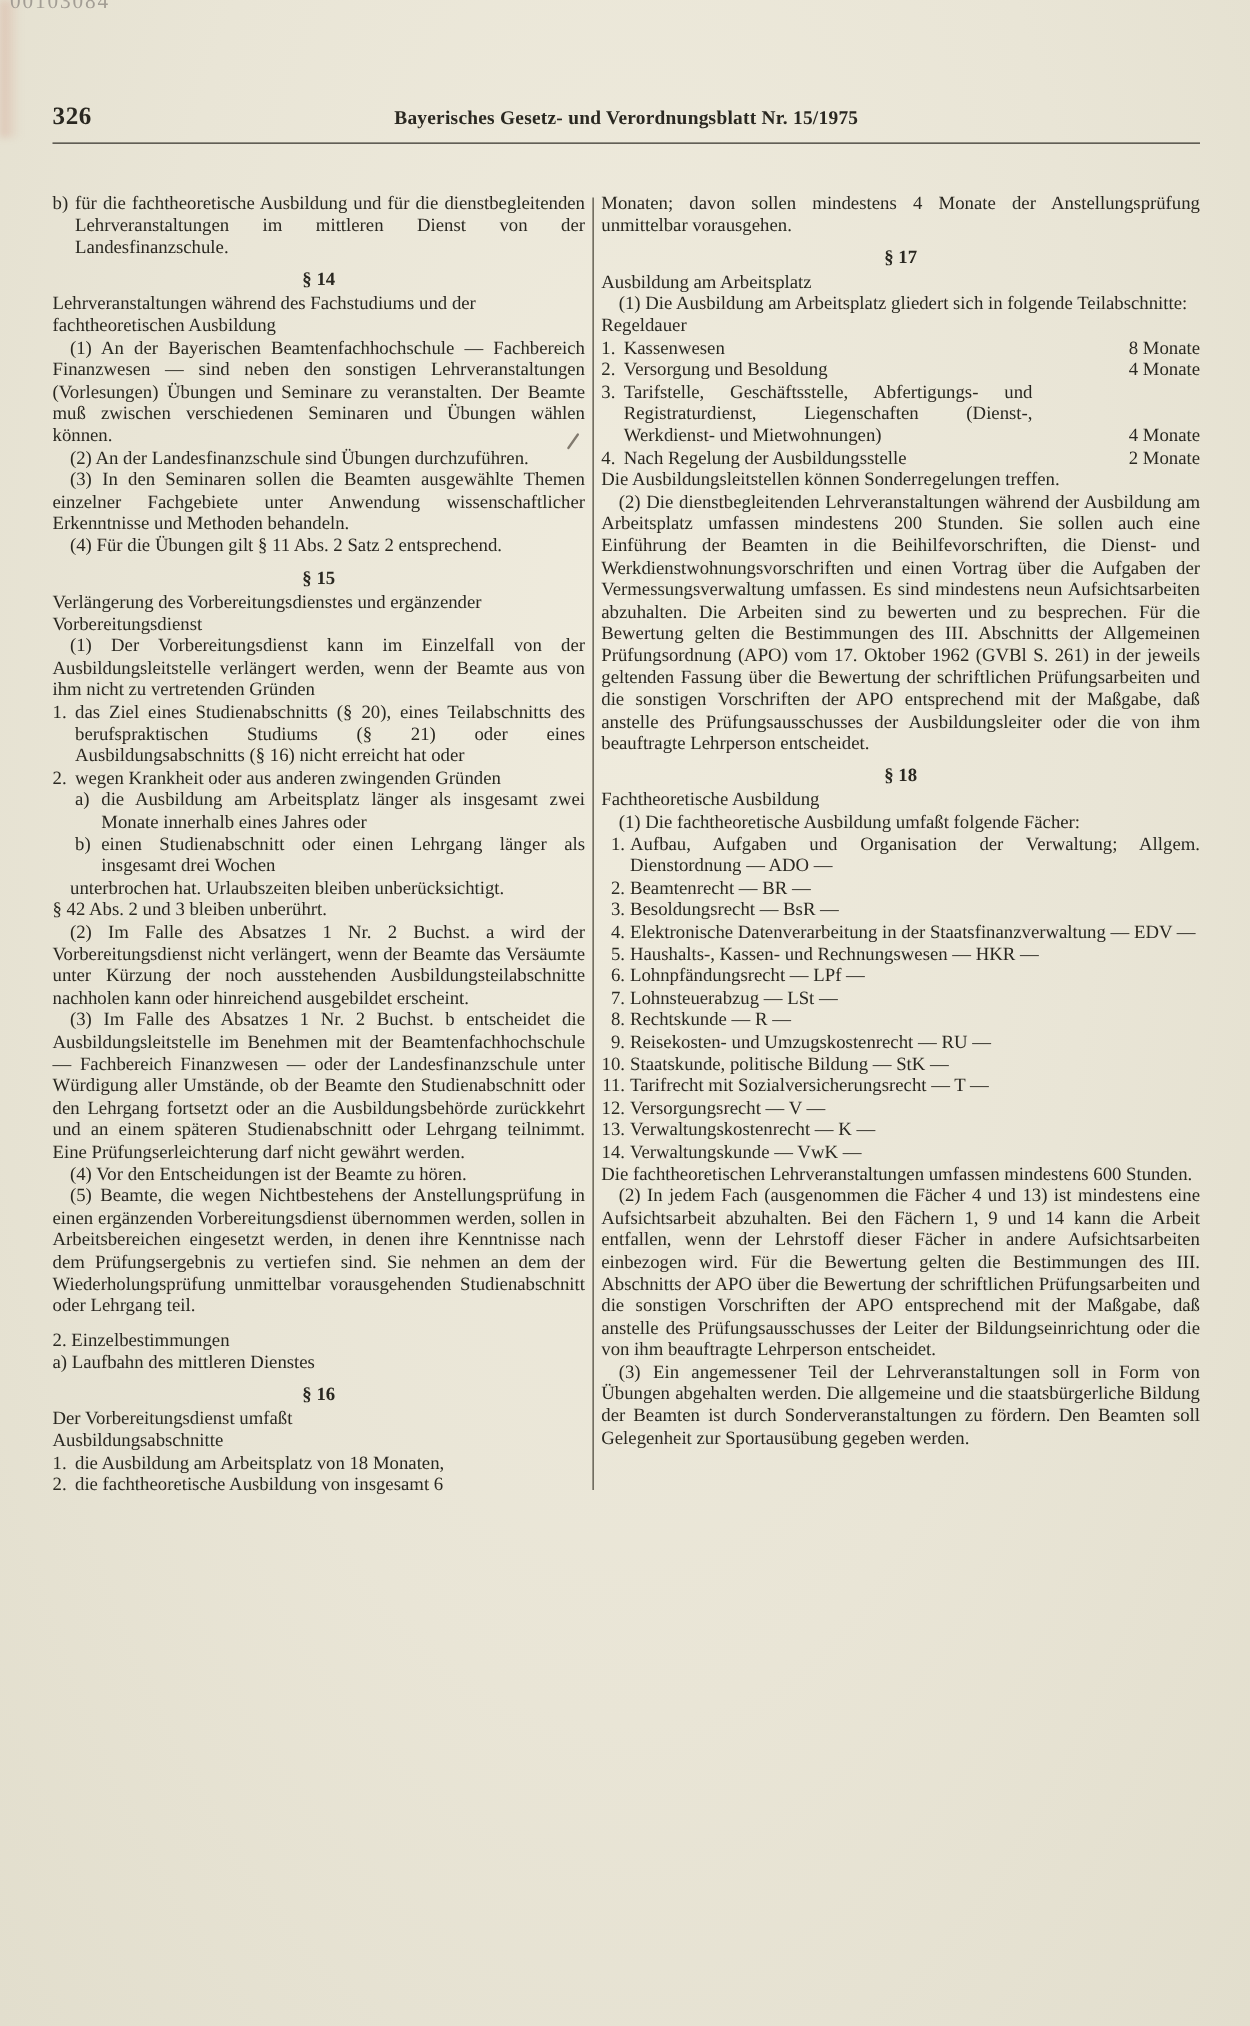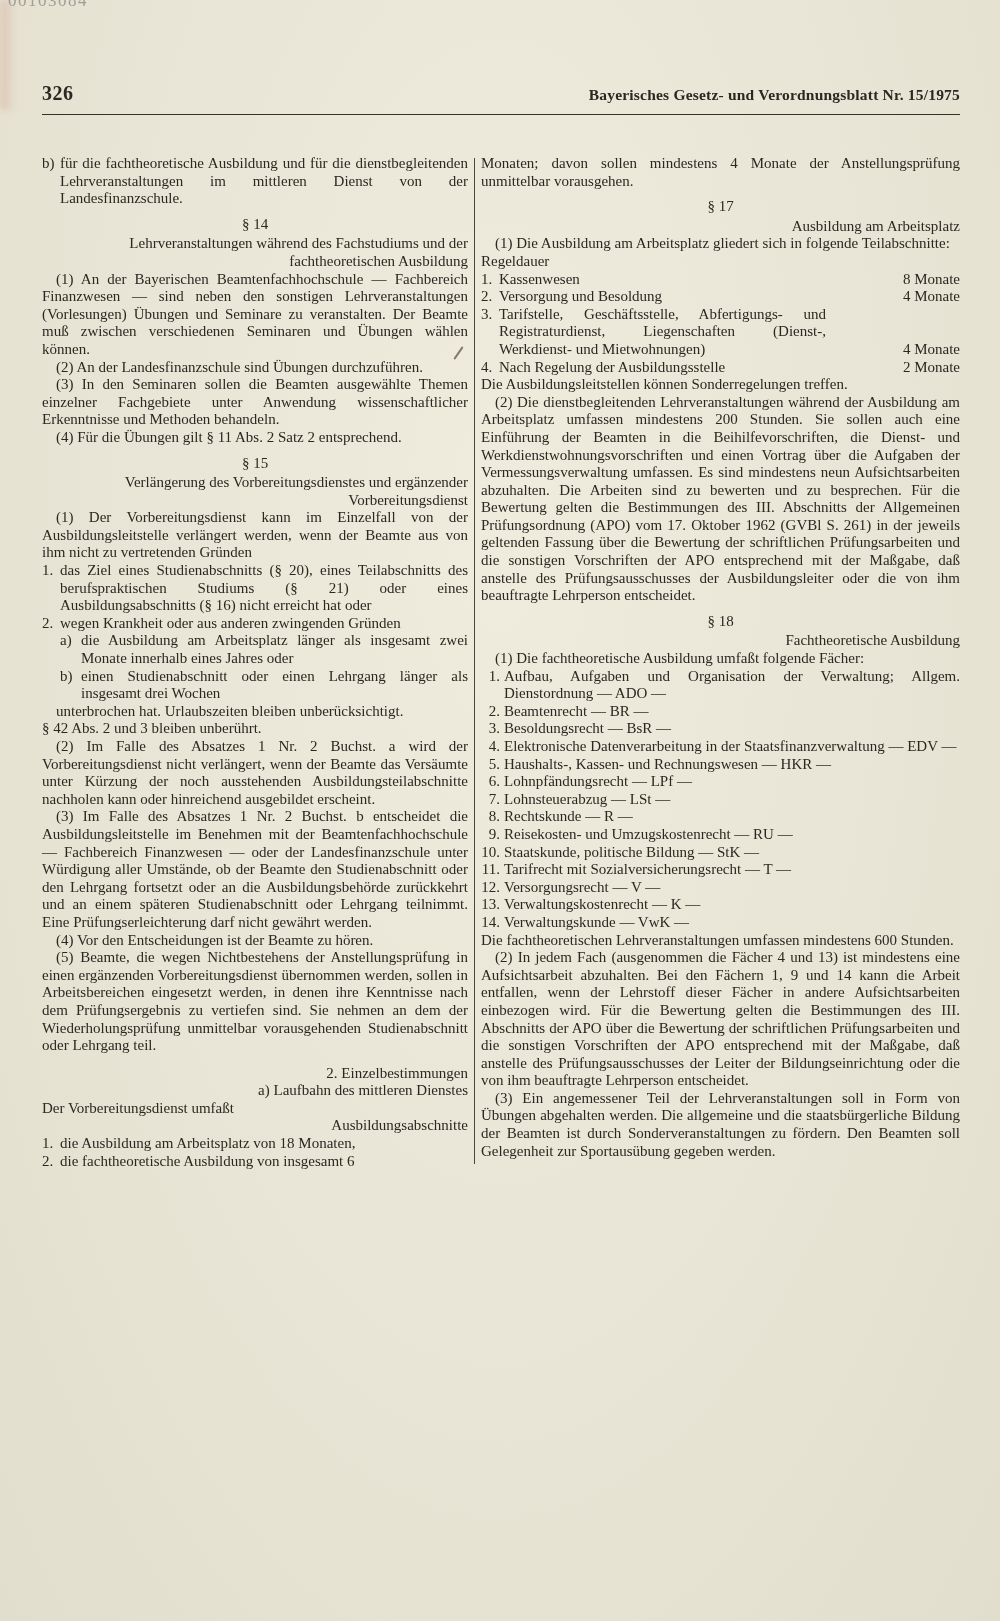--- a/index.html
+++ b/index.html
@@ -21,33 +21,33 @@
     background:linear-gradient(to right, rgba(198,118,98,.28), rgba(198,118,98,0));
     filter:blur(3px); pointer-events:none;
   }
   .pen-mark{
     position:absolute; left:451px; top:352px; width:15px; height:2px;
     background:rgba(70,62,50,.65); transform:rotate(-55deg); border-radius:2px;
   }
   .page-inner{ padding:0 40px 0 42px; }
   .header-row{ position:relative; margin-top:82px; height:24px; }
   .page-number{ position:absolute; left:0; top:0; font-size:20px; font-weight:bold; letter-spacing:.5px; }
-  .header-title{ position:absolute; left:0; right:0; top:4px; text-align:right; font-size:15.5px; font-weight:bold; letter-spacing:.2px; }
+  .header-title{ position:absolute; left:0; right:0; top:4px; text-align:center; font-size:15.5px; font-weight:bold; letter-spacing:.2px; }
   .header-rule{ border-bottom:1.6px solid #34322b; margin-top:8px; }
   .columns{ display:flex; margin-top:40px; align-items:stretch; }
   .col-left{ width:426px; flex:0 0 426px; }
   .col-divider{ flex:0 0 1px; background:#4a463a; margin:3px 6px 6px 6px; }
   .col-right{ flex:1; min-width:0; }
 
   .blk{ font-size:15px; line-height:17.6px; }
   .par{ text-align:justify; text-indent:14px; hyphens:auto; }
   .fl{ text-align:justify; hyphens:auto; }
   .cont{ text-align:justify; margin-left:14px; hyphens:auto; }
-  .hd{ text-align:center; font-weight:normal; margin:8px 0 2px 0; }
-  .ctr{ text-align:right; }
+  .hd{ text-align:center; font-weight:bold; margin:8px 0 2px 0; }
+  .ctr{ text-align:left; }
   .sp{ margin-top:10px; }
   .rgt{ }
 
   .it{ display:flex; }
   .it .lbl{ flex:0 0 18px; }
   .it .txt{ flex:1; text-align:justify; hyphens:auto; min-width:0; }
   .it-nested{ margin-left:18px; }
   .it-nested .lbl{ flex-basis:21px; }
   .it-num .lbl{ flex-basis:19px; text-align:right; margin-right:4px; }
 
@@ -101,20 +101,21 @@
           <span class="txt">einen Studienabschnitt oder einen Lehrgang länger als insgesamt drei Wochen</span>
         </div>
         <div class="blk cont">unterbrochen hat. Urlaubszeiten bleiben unberücksichtigt.</div>
         <div class="blk fl">§ 42 Abs. 2 und 3 bleiben unberührt.</div>
         <div class="blk par">(2) Im Falle des Absatzes 1 Nr. 2 Buchst. a wird der Vorbereitungsdienst nicht verlängert, wenn der Beamte das Versäumte unter Kürzung der noch ausstehenden Ausbildungsteilabschnitte nachholen kann oder hinreichend ausgebildet erscheint.</div>
         <div class="blk par">(3) Im Falle des Absatzes 1 Nr. 2 Buchst. b entscheidet die Ausbildungsleitstelle im Benehmen mit der Beamtenfachhochschule — Fachbereich Finanzwesen — oder der Landesfinanzschule unter Würdigung aller Umstände, ob der Beamte den Studienabschnitt oder den Lehrgang fortsetzt oder an die Ausbildungsbehörde zurückkehrt und an einem späteren Studienabschnitt oder Lehrgang teilnimmt. Eine Prüfungserleichterung darf nicht gewährt werden.</div>
         <div class="blk par">(4) Vor den Entscheidungen ist der Beamte zu hören.</div>
         <div class="blk par">(5) Beamte, die wegen Nichtbestehens der Anstellungsprüfung in einen ergänzenden Vorbereitungsdienst übernommen werden, sollen in Arbeitsbereichen eingesetzt werden, in denen ihre Kenntnisse nach dem Prüfungsergebnis zu vertiefen sind. Sie nehmen an dem der Wiederholungsprüfung unmittelbar vorausgehenden Studienabschnitt oder Lehrgang teil.</div>
         <div class="blk ctr sp">2. Einzelbestimmungen</div>
         <div class="blk ctr">a) Laufbahn des mittleren Dienstes</div>
+        <div class="blk hd">§ 16</div>
         <div class="blk fl">Der Vorbereitungsdienst umfaßt</div>
         <div class="blk ctr">Ausbildungsabschnitte</div>
         <div class="blk it ">
           <span class="lbl">1.</span>
           <span class="txt">die Ausbildung am Arbeitsplatz von 18 Monaten,</span>
         </div>
         <div class="blk it ">
           <span class="lbl">2.</span>
           <span class="txt">die fachtheoretische Ausbildung von insgesamt 6</span>
         </div>

